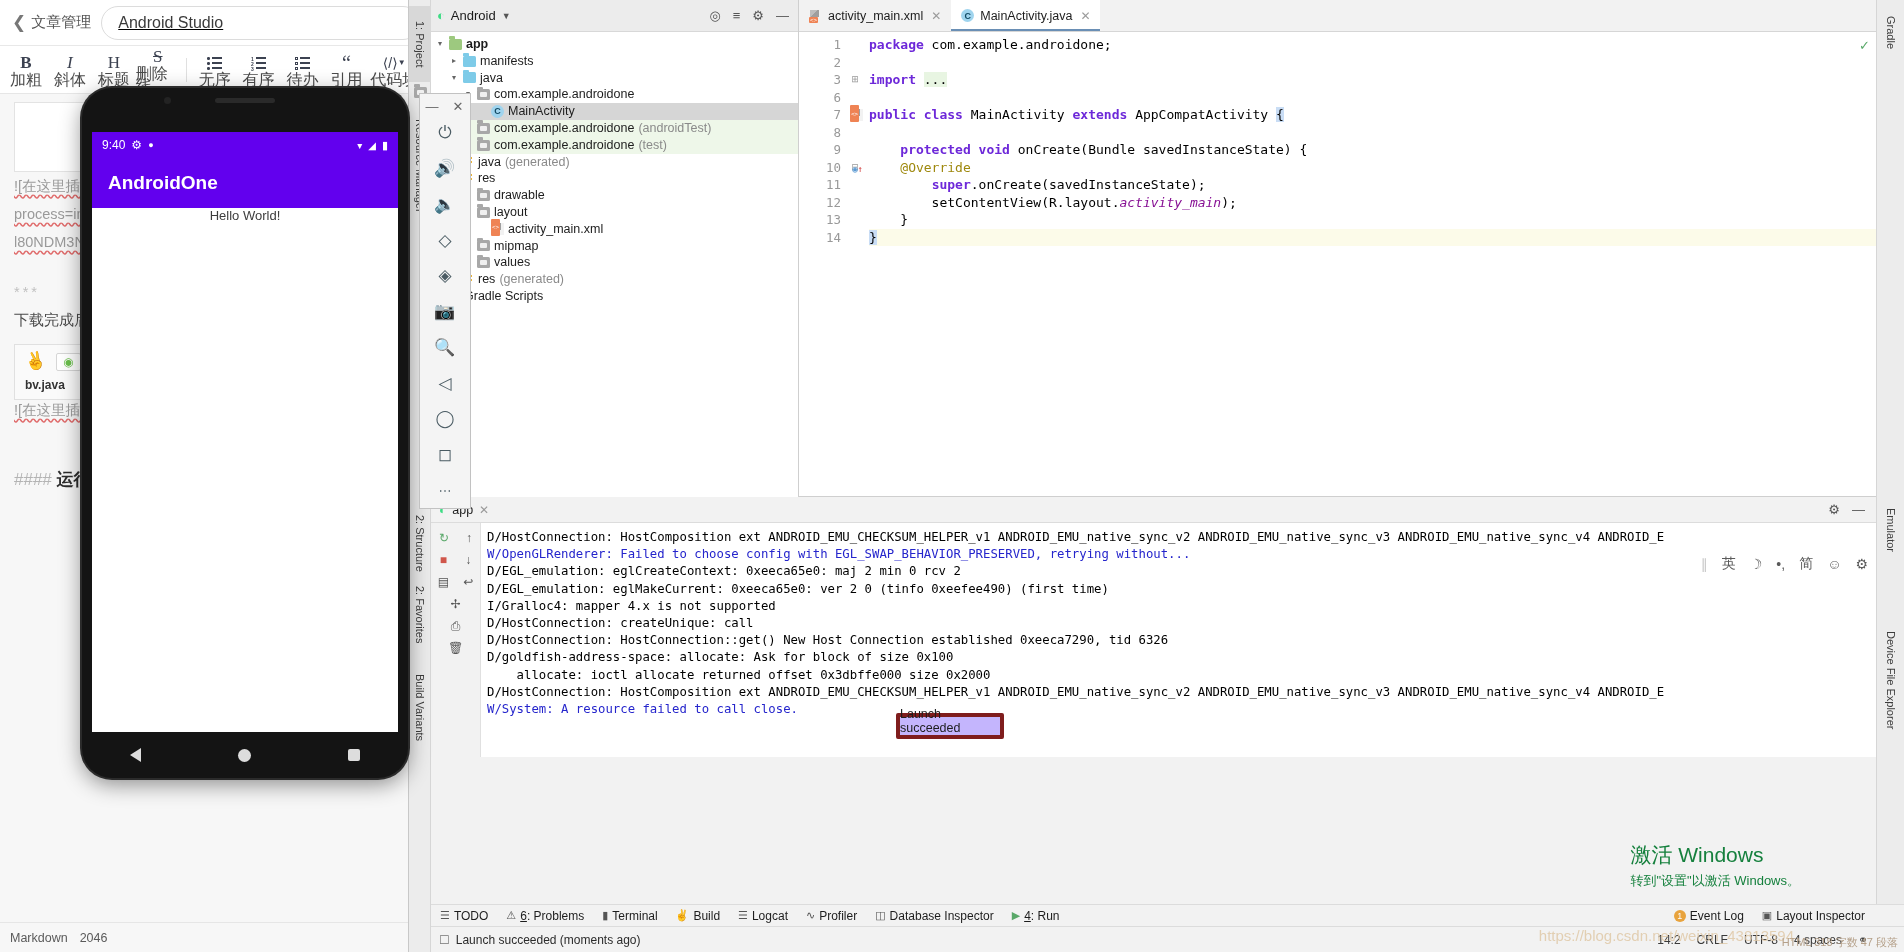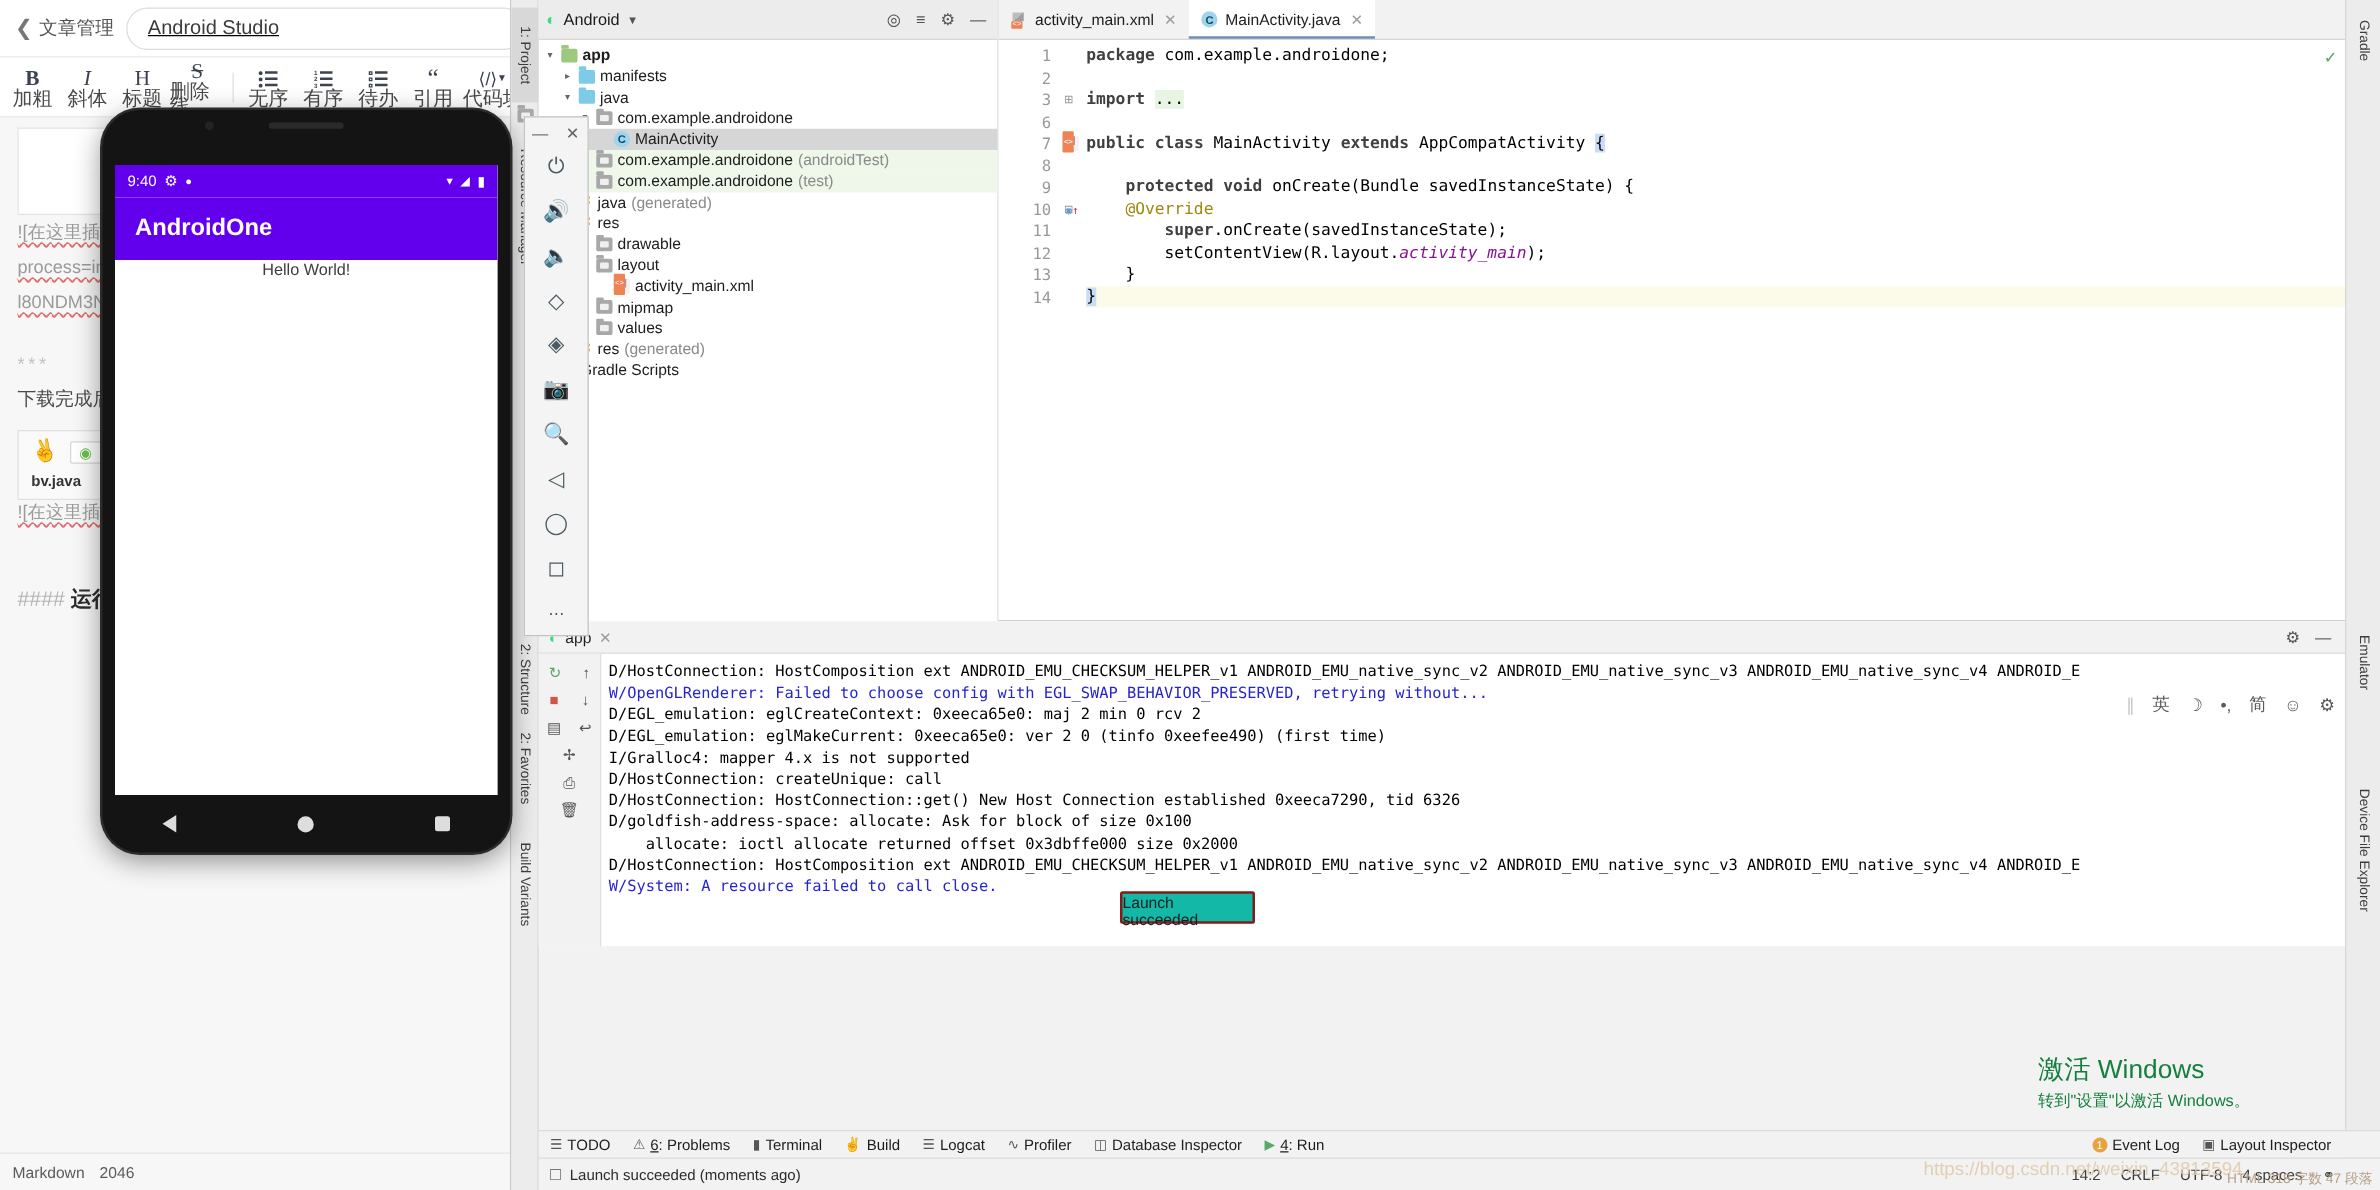--- a/index.html
+++ b/index.html
@@ -169,21 +169,21 @@
             color:#999; text-align:right; }
   .gline { height:17.5px; line-height:17.5px; padding-right:6px; position:relative; }
   .gmark { position:absolute; right:-16px; top:2px; }
   #foldcol { width:16px; background:#fff; padding-top:4px; }
   .fline { height:17.5px; line-height:17.5px; text-align:center; font-size:9px; color:#9a9a9a; }
   #code { flex:1; padding-top:4px; padding-left:6px;
           font-family:"DejaVu Sans Mono", monospace; font-size:13px; color:#000;
           position:relative; overflow:hidden; }
   .cline { height:17.5px; line-height:17.5px; white-space:pre; }
   .cline.cur { background:#fcfbe9; }
-  .kw { color:#404040; font-weight:700; }
+  .kw { color:#6d28d9; font-weight:700; }
   .an { color:#9e880d; }
   .it { color:#871094; font-style:italic; }
   .hl { background:#e8f5e2; }
   .brk { background:#c9ddf5; }
   #codebar-right { position:absolute; right:0; top:0; bottom:0; width:12px; }
   .checkmark { position:absolute; right:6px; top:6px; color:#59a869; font-size:13px; }
 
   
   #as-rightstrip { position:absolute; right:0; top:0; width:28px; height:952px;
                    background:#ececec; border-left:1px solid #d6d6d6; }
@@ -203,22 +203,22 @@
   .rtool { font-size:12px; color:#555; padding:4px 0; cursor:pointer; }
   .rtool.green { color:#59a869; } .rtool.red { color:#d0564b; }
   #logtext { flex:1; padding:6px 0 0 6px; font-family:"DejaVu Sans Mono", monospace;
              font-size:12.3px; color:#000; overflow:hidden; line-height:17.2px; }
   .logline { white-space:pre; height:17.2px; }
   .logline.warn { color:#2525cc; }
 
   
   #toast {
     position:absolute; left:487px; top:713px; width:108px; height:26px;
-    background:#14b8a6; border:2px solid #7f1d1d; border-radius:2px;
-    display:flex; align-items:flex-start; justify-content:center;
+    background:#c4b5fd; border:4px solid #7f1d1d; border-radius:2px;
+    display:flex; align-items:flex-end; justify-content:center;
     font-size:12.5px; color:#1d1d1d;
   }
 
   
   #tw-bar { position:absolute; left:22px; bottom:26px; right:0; height:22px;
             background:#f2f2f2; border-top:1px solid #dcdcdc;
             display:flex; align-items:center; font-size:12px; color:#1d1d1d; }
   .twb { display:flex; align-items:center; gap:4px; padding:0 9px; cursor:pointer; white-space:nowrap; }
   .twb .u { text-decoration:underline; }
   .twb.badge .dot { width:12px; height:12px; border-radius:50%; background:#e8a33d;
@@ -228,21 +228,21 @@
   
   #status-bar { position:absolute; left:22px; bottom:0; right:0; height:26px;
                 background:#f2f2f2; border-top:1px solid #dcdcdc;
                 display:flex; align-items:center; font-size:12px; color:#2b2b2b; }
   #status-bar .left { display:flex; align-items:center; gap:6px; padding-left:8px; }
   #status-bar .spacer { flex:1; }
   #status-bar .right { display:flex; align-items:center; gap:16px; padding-right:36px; color:#3a3a3a; }
 
   
   #emulator {
-    position:absolute; left:82px; top:88px; width:326px; height:594px;
+    position:absolute; left:82px; top:88px; width:326px; height:690px;
     background:#141414; border-radius:30px;
     box-shadow:0 0 0 2px #2b2b2b, 0 6px 22px rgba(0,0,0,.45);
     overflow:hidden; z-index:30;
   }
   #emu-notch { position:absolute; left:50%; transform:translateX(-50%); top:10px;
                width:60px; height:5px; background:#2a2a2a; border-radius:3px; }
   #emu-cam { position:absolute; left:82px; top:9px; width:7px; height:7px;
              background:#232323; border-radius:50%; }
   #emu-screen { position:absolute; left:10px; top:44px; right:10px; bottom:46px;
                 background:#fff; overflow:hidden; }

